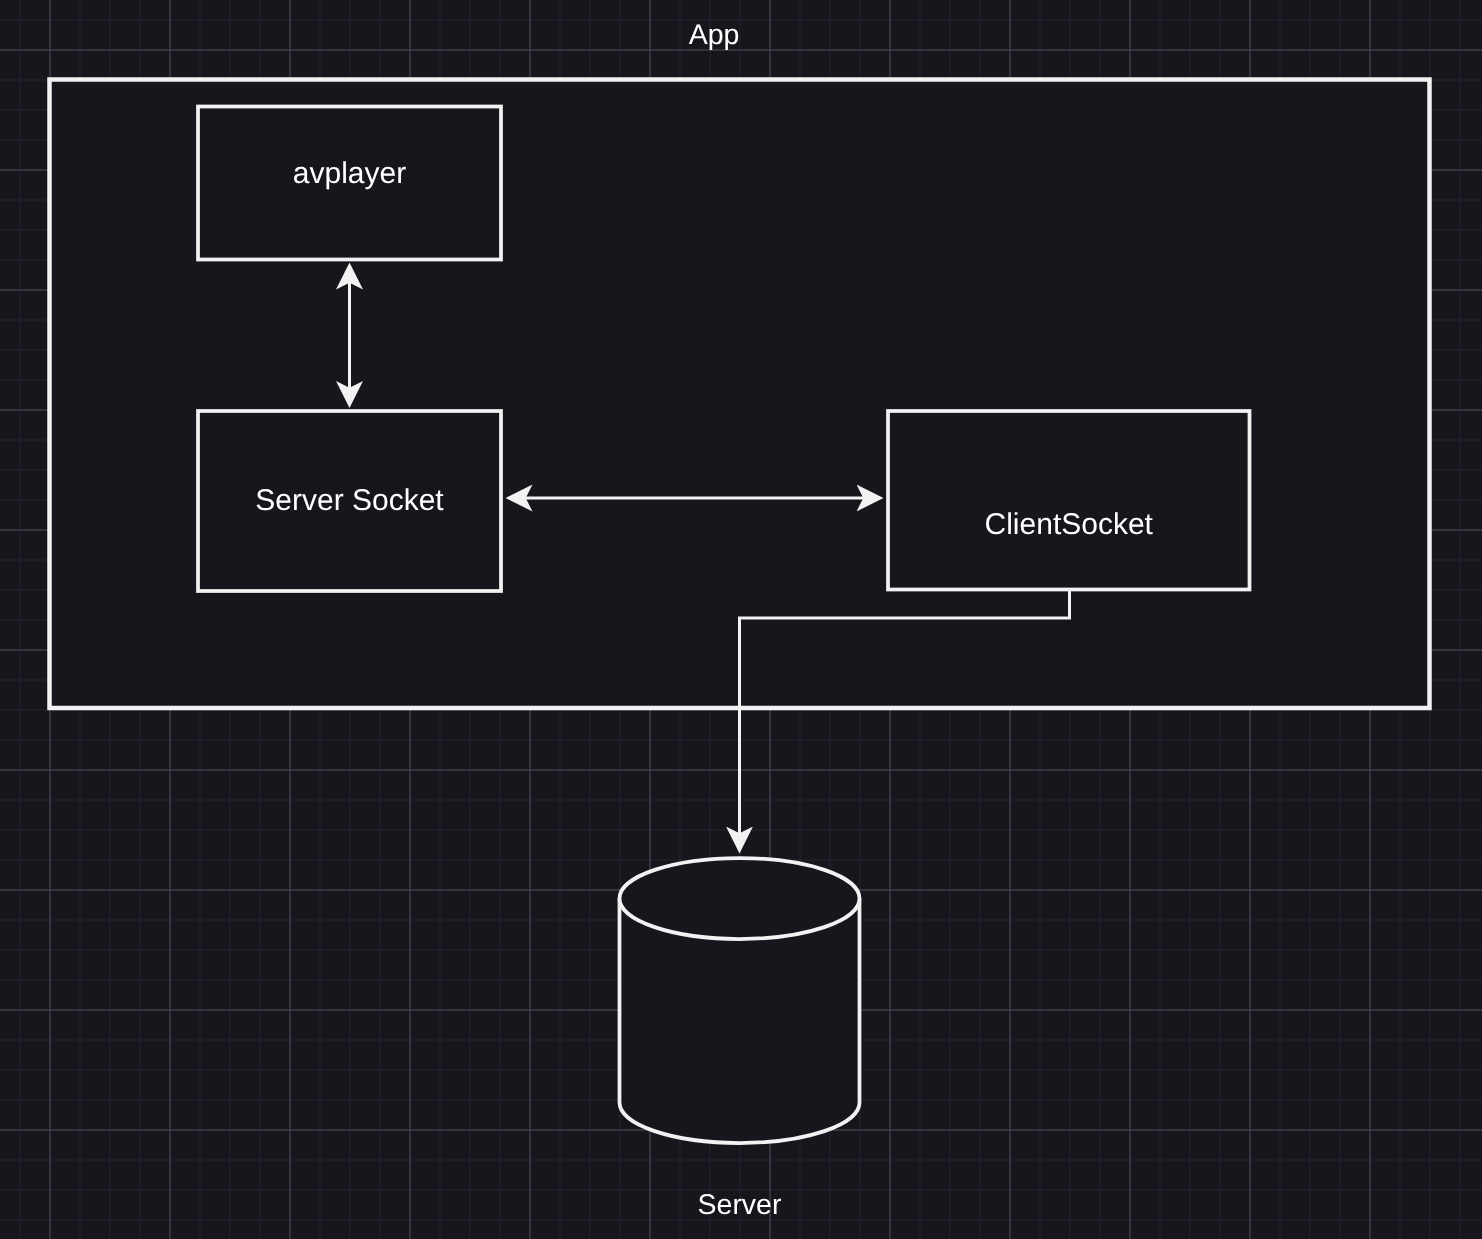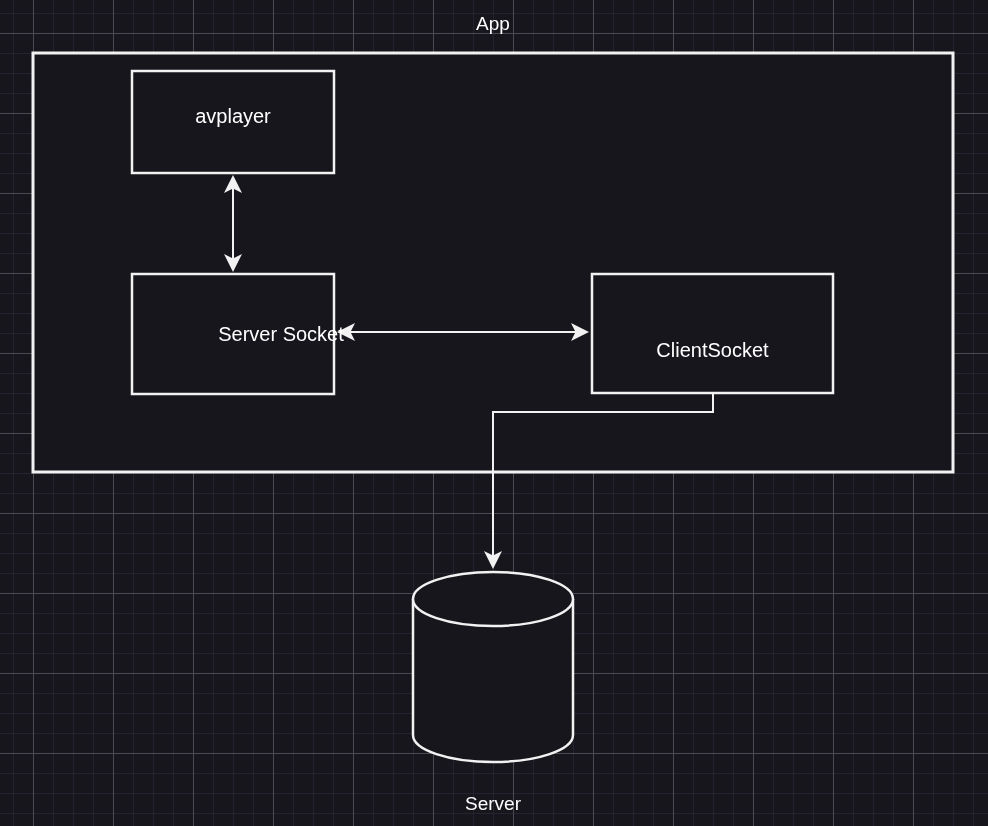--- a/index.html
+++ b/index.html
@@ -52,21 +52,21 @@
   .box-hit {
     position: absolute;
     display: flex;
     align-items: center;
     justify-content: center;
   }
   #app-container-hit {
     left: 33px; top: 53px; width: 920px; height: 419px;
   }
   #avplayer-hit     { left: 132px; top: 71px;  width: 202px; height: 90px; }
-  #serversocket-hit { left: 132px; top: 274px; width: 202px; height: 120px; padding-left: 48px; }
+  #serversocket-hit { left: 132px; top: 274px; width: 202px; height: 120px; }
   #clientsocket-hit { left: 592px; top: 290px; width: 241px; height: 119px; }
   #remote-hit       { left: 413px; top: 572px; width: 160px; height: 190px; }
 </style>
 </head>
 <body>
 
 <div id="canvas">
 
   <svg class="svg-layer" viewBox="0 0 988 826" xmlns="http://www.w3.org/2000/svg">
     <defs>
@@ -89,21 +89,21 @@
     <line x1="233" y1="178" x2="233" y2="269" stroke="#f2f2f2" stroke-width="2" marker-start="url(#arrow-start)" marker-end="url(#arrow-end)"></line>
 
     <line x1="340" y1="332" x2="586" y2="332" stroke="#f2f2f2" stroke-width="2" marker-start="url(#arrow-start)" marker-end="url(#arrow-end)"></line>
 
     <path d="M 713 393 L 713 412 L 493 412 L 493 566" fill="none" stroke="#f2f2f2" stroke-width="2" marker-end="url(#arrow-end)"></path>
 
     <path d="M 413 599 L 413 735 A 80 27 0 0 0 573 735 L 573 599" fill="#17161d" stroke="#f2f2f2" stroke-width="2.5"></path>
     <ellipse cx="493" cy="599" rx="80" ry="27" fill="#17161d" stroke="#f2f2f2" stroke-width="2.5"></ellipse>
   </svg>
 
-  <div class="outer-label" style="left:33px; top:13px; width:920px;">App</div>
+  <div class="outer-label" style="left:16px; top:13px; width:920px;">App</div>
 
   <div class="box-hit" id="app-container-hit"></div>
 
   <div class="box-hit" id="avplayer-hit">
     <span class="node-label" style="position:static;">avplayer</span>
   </div>
 
   <div class="box-hit" id="serversocket-hit">
     <span class="node-label" style="position:static;">Server Socket</span>
   </div>

